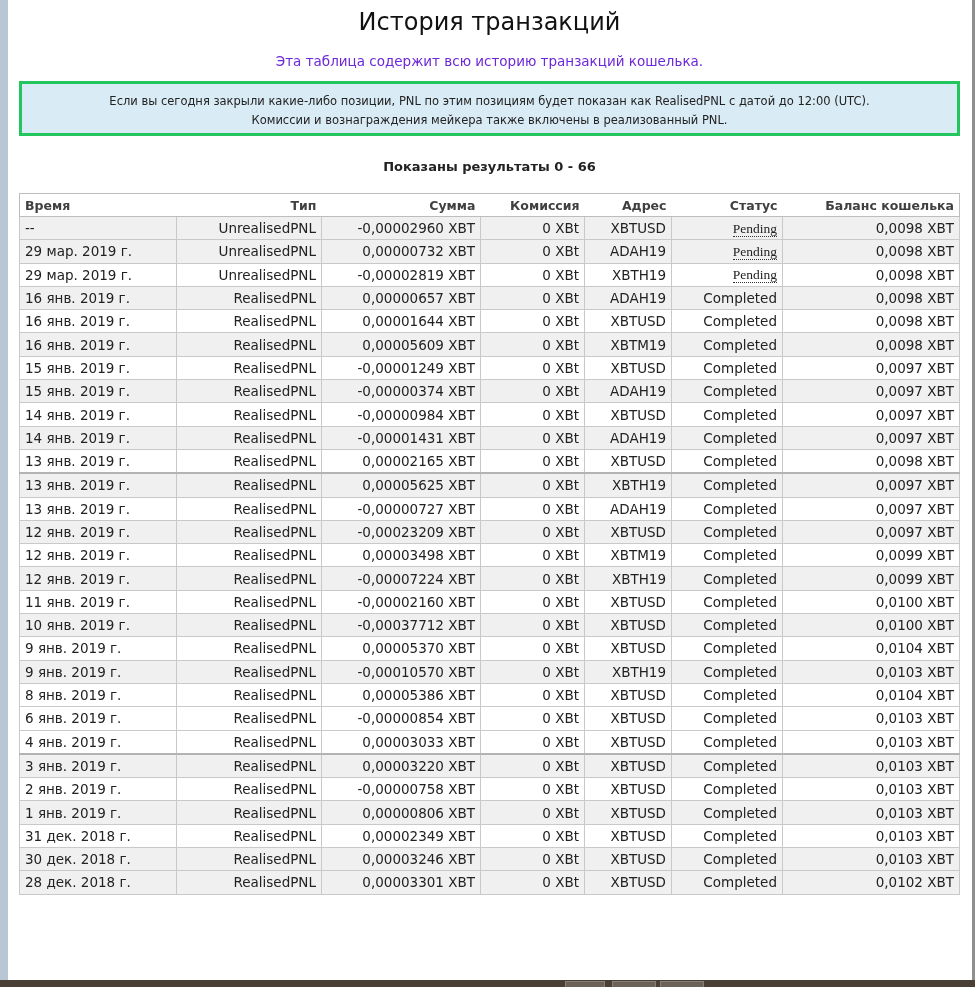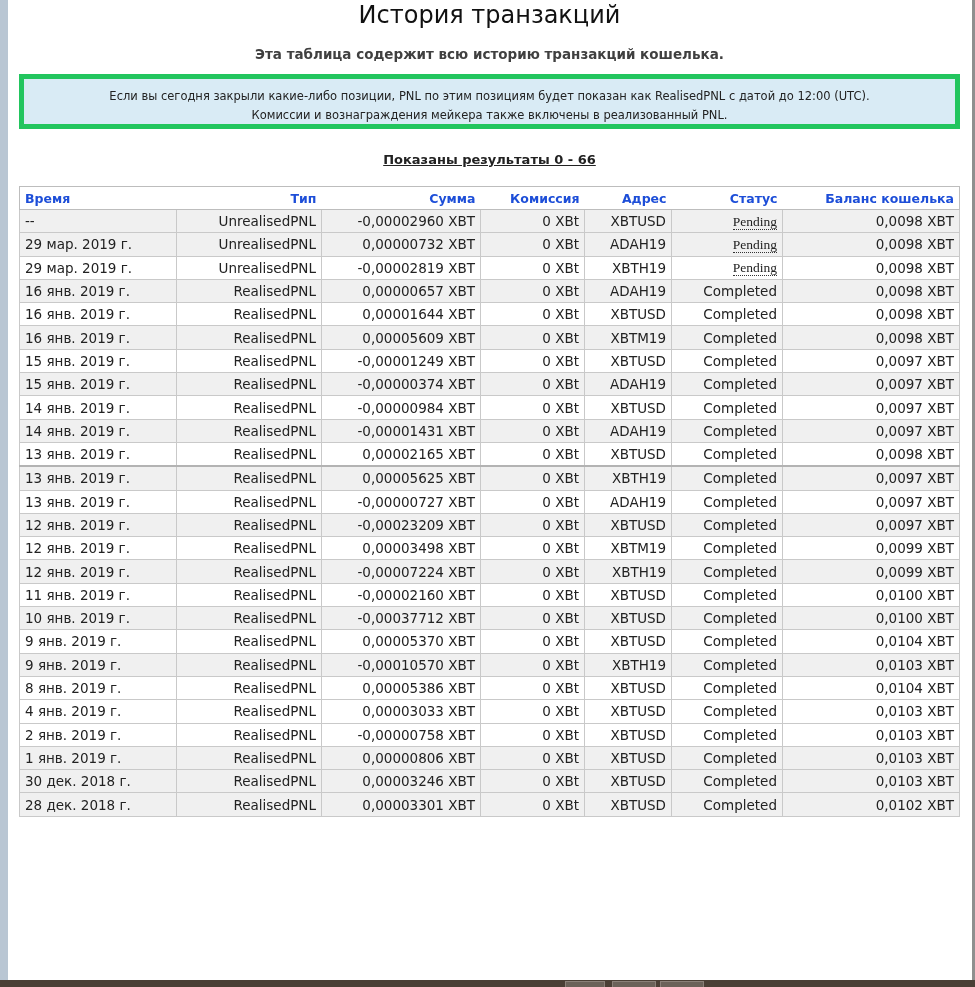--- a/index.html
+++ b/index.html
@@ -7,36 +7,36 @@
     width: 975px; height: 987px; overflow: hidden; position: relative;
     background: #ffffff;
     font-family: "DejaVu Sans", "Liberation Sans", sans-serif;
     color: #222;
   }
   .left-edge { position: absolute; left: 0; top: 0; width: 8px; height: 987px; background: #b9c6d3; }
   .right-edge { position: absolute; right: 0; top: 0; width: 3px; height: 987px; background: #8f8f8f; }
   .content { position: absolute; left: 19px; top: 0; width: 941px; }
   .page-title {
     text-align: center; font-size: 24px; font-weight: normal; margin: 0;
-    height: 36px; line-height: 30px; color: #111;
-  }
-  .subtitle { text-align: center; font-size: 13.5px; margin-top: 10px; height: 20px; color: #404040; font-weight: bold; }
+    padding-top: 7px; height: 36px; line-height: 30px; color: #111;
+  }
+  .subtitle { text-align: center; font-size: 13.5px; margin-top: 10px; height: 20px; color: #6d28d9; }
   .info-box {
-    margin-top: 8px; background: #d9ebf5; border: 5px solid #22c55e;
+    margin-top: 8px; background: #d9ebf5; border: 3px solid #22c55e;
     height: 55px; box-sizing: border-box; padding-top: 8px;
     text-align: center; font-size: 11.5px; line-height: 19px; color: #222;
   }
-  .results-summary { text-align: center; font-weight: bold; font-size: 13px; margin-top: 23px; height: 18px; text-decoration: underline; }
+  .results-summary { text-align: center; font-weight: bold; font-size: 13px; margin-top: 23px; height: 18px; }
   table.tx {
     margin-top: 16px; width: 941px; border-collapse: collapse; font-size: 13.5px;
     border: 1px solid #bdbdbd;
   }
   table.tx th {
     font-weight: bold; font-size: 12.5px; height: 22px; padding: 0 5px; text-align: right;
-    border-bottom: 1px solid #bdbdbd; color: #1d4ed8;
+    border-bottom: 1px solid #bdbdbd; color: #404040;
   }
   table.tx th.c-time { text-align: left; }
   table.tx td {
     height: 22.3px; padding: 0 5px; text-align: right; white-space: nowrap;
     border: 1px solid #c9c9c9; border-top: 1px solid #c9c9c9;
   }
   table.tx td.c-time { text-align: left; }
   table.tx tr.odd td { background: #f0f0f0; }
   table.tx tr.even td { background: #ffffff; }
   table.tx tr.group-start td { border-top: 2px solid #b3b3b3; }
@@ -265,41 +265,68 @@
         <tr class="even">
           <td class="c-time">8 янв. 2019 г.</td>
           <td class="c-type">RealisedPNL</td>
           <td class="c-amount">0,00005386 XBT</td>
           <td class="c-fee">0 XBt</td>
           <td class="c-addr">XBTUSD</td>
           <td class="c-status">Completed</td>
           <td class="c-balance">0,0104 XBT</td>
         </tr>
         <tr class="even">
+          <td class="c-time">6 янв. 2019 г.</td>
+          <td class="c-type">RealisedPNL</td>
+          <td class="c-amount">-0,00000854 XBT</td>
+          <td class="c-fee">0 XBt</td>
+          <td class="c-addr">XBTUSD</td>
+          <td class="c-status">Completed</td>
+          <td class="c-balance">0,0103 XBT</td>
+        </tr>
+        <tr class="even">
           <td class="c-time">4 янв. 2019 г.</td>
           <td class="c-type">RealisedPNL</td>
           <td class="c-amount">0,00003033 XBT</td>
           <td class="c-fee">0 XBt</td>
           <td class="c-addr">XBTUSD</td>
           <td class="c-status">Completed</td>
           <td class="c-balance">0,0103 XBT</td>
         </tr>
+        <tr class="odd group-start">
+          <td class="c-time">3 янв. 2019 г.</td>
+          <td class="c-type">RealisedPNL</td>
+          <td class="c-amount">0,00003220 XBT</td>
+          <td class="c-fee">0 XBt</td>
+          <td class="c-addr">XBTUSD</td>
+          <td class="c-status">Completed</td>
+          <td class="c-balance">0,0103 XBT</td>
+        </tr>
         <tr class="even">
           <td class="c-time">2 янв. 2019 г.</td>
           <td class="c-type">RealisedPNL</td>
           <td class="c-amount">-0,00000758 XBT</td>
           <td class="c-fee">0 XBt</td>
           <td class="c-addr">XBTUSD</td>
           <td class="c-status">Completed</td>
           <td class="c-balance">0,0103 XBT</td>
         </tr>
         <tr class="odd">
           <td class="c-time">1 янв. 2019 г.</td>
           <td class="c-type">RealisedPNL</td>
           <td class="c-amount">0,00000806 XBT</td>
+          <td class="c-fee">0 XBt</td>
+          <td class="c-addr">XBTUSD</td>
+          <td class="c-status">Completed</td>
+          <td class="c-balance">0,0103 XBT</td>
+        </tr>
+        <tr class="even">
+          <td class="c-time">31 дек. 2018 г.</td>
+          <td class="c-type">RealisedPNL</td>
+          <td class="c-amount">0,00002349 XBT</td>
           <td class="c-fee">0 XBt</td>
           <td class="c-addr">XBTUSD</td>
           <td class="c-status">Completed</td>
           <td class="c-balance">0,0103 XBT</td>
         </tr>
         <tr class="odd">
           <td class="c-time">30 дек. 2018 г.</td>
           <td class="c-type">RealisedPNL</td>
           <td class="c-amount">0,00003246 XBT</td>
           <td class="c-fee">0 XBt</td>

